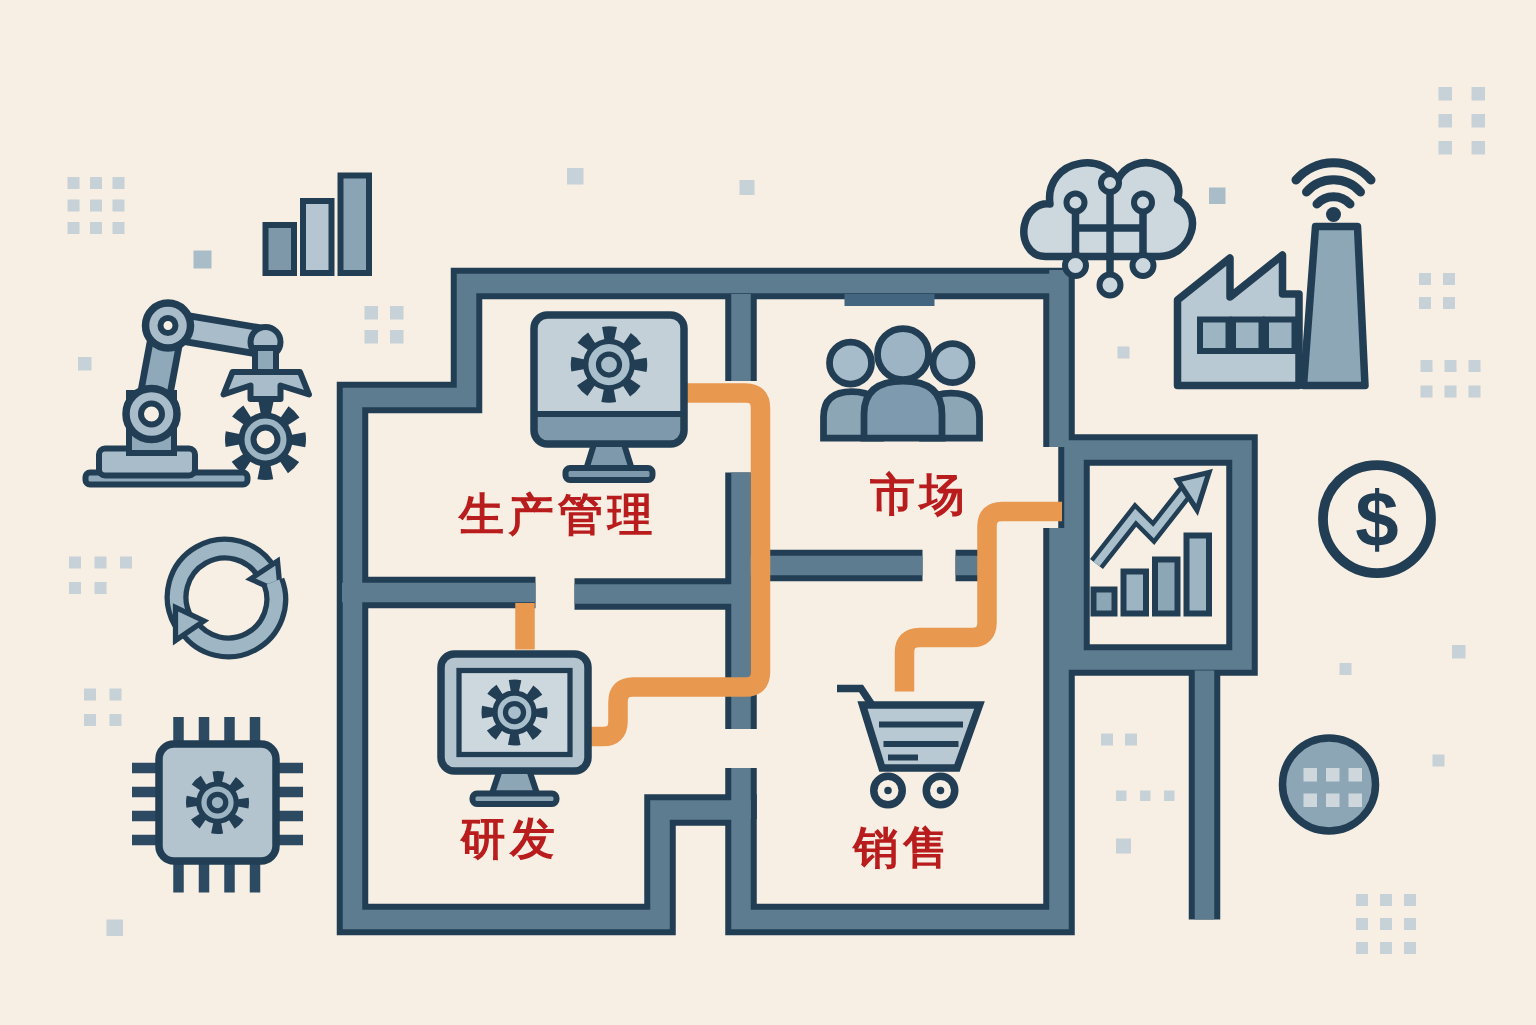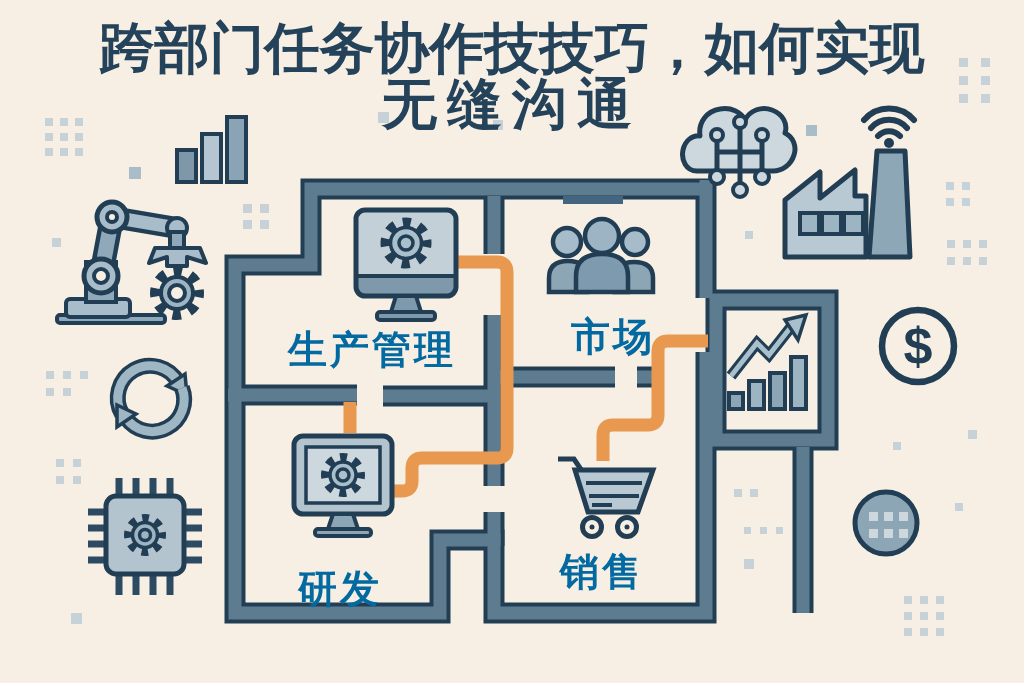--- a/index.html
+++ b/index.html
@@ -13,26 +13,26 @@
   .canvas svg{position:absolute;left:0;top:0;}
   .title{
     position:absolute;top:20px;left:0;width:100%;
     text-align:center;color:#24425a;font-weight:900;
     line-height:1.02;
   }
   .title .l1{font-size:55px;letter-spacing:0px;}
   .title .l2{font-size:55px;letter-spacing:10px;}
   .room-label{
     position:absolute;transform:translateX(-50%);
-    color:#0369a1;font-weight:900;font-size:39px;letter-spacing:3px;
+    color:#b91c1c;font-weight:900;font-size:30px;letter-spacing:3px;
     white-space:nowrap;
   }
   .lbl-production{left:372px;top:323px;}
   .lbl-market{left:613px;top:310px;}
-  .lbl-rnd{left:340px;top:562px;}
+  .lbl-rnd{left:340px;top:539px;}
   .lbl-sales{left:602px;top:545px;}
 </style>
 </head>
 <body>
 
 <div class="canvas">
 
 <svg width="1024" height="683" viewBox="0 0 1024 683">
 
   <g fill="#c7d1d8">
@@ -293,23 +293,19 @@
       <rect x="869" y="512" width="9" height="9"></rect>
           <rect x="884" y="512" width="9" height="9"></rect>
           <rect x="899" y="512" width="9" height="9"></rect>
       <rect x="869" y="529" width="9" height="9"></rect>
           <rect x="884" y="529" width="9" height="9"></rect>
           <rect x="899" y="529" width="9" height="9"></rect>
     </g>
   </g>
 </svg>
 
-<div class="title">
-  <div class="l1">跨部门任务协作技技巧，如何实现</div>
-  <div class="l2">无缝沟通</div>
-</div>
 
 <div class="room-label lbl-production">生产管理</div>
 <div class="room-label lbl-market">市场</div>
 <div class="room-label lbl-rnd">研发</div>
 <div class="room-label lbl-sales">销售</div>
 
 </div>
 
 </body></html>

